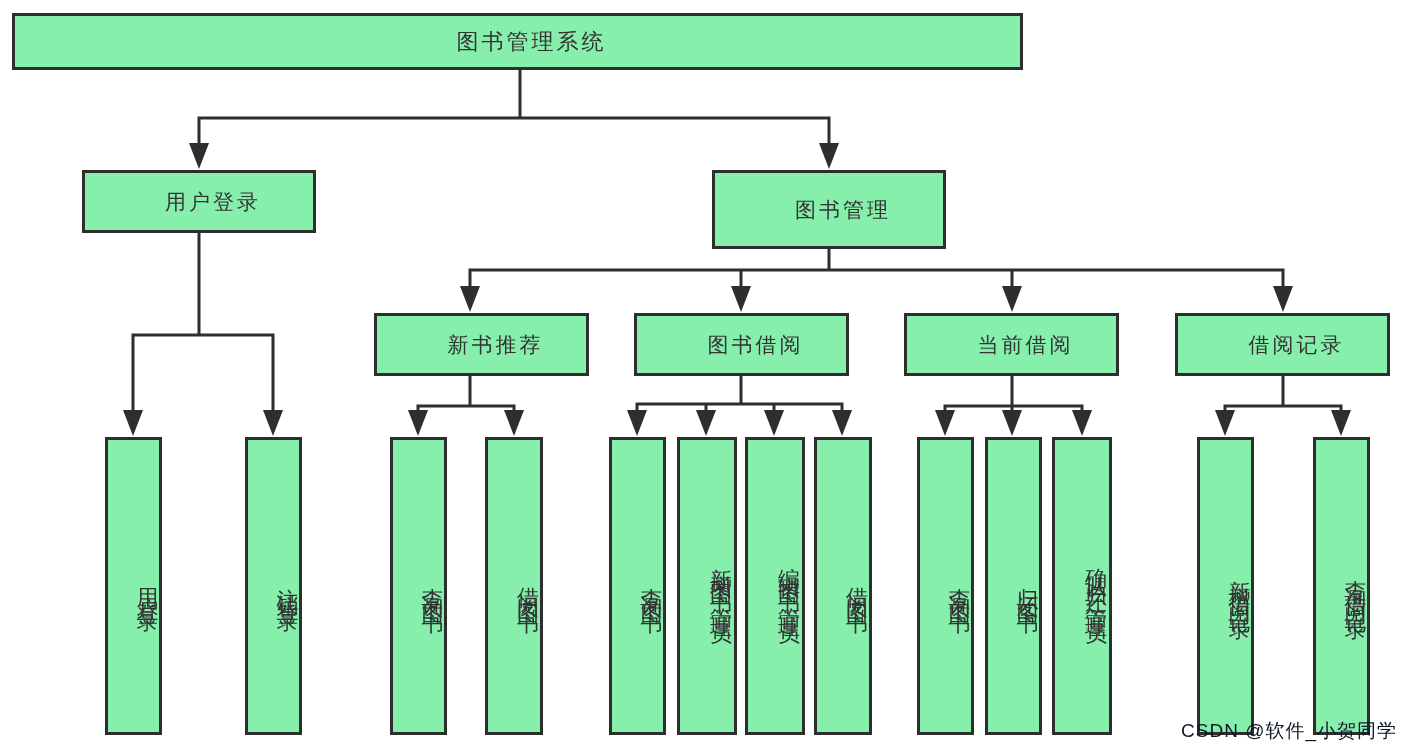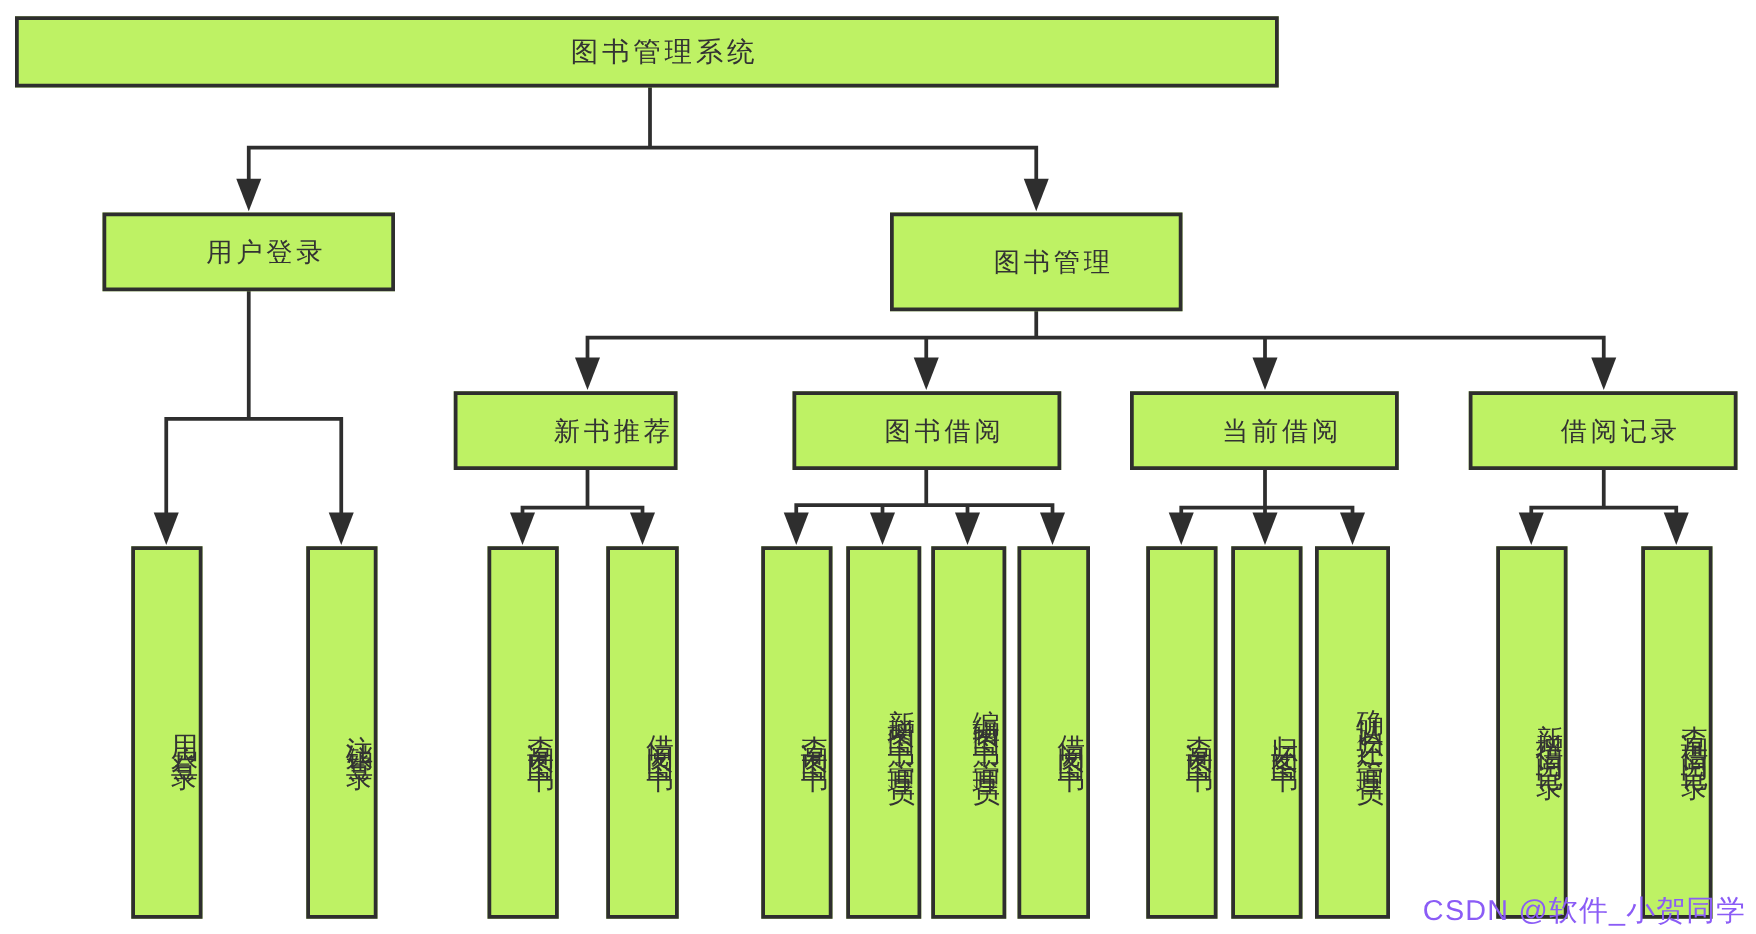--- a/index.html
+++ b/index.html
@@ -11,21 +11,21 @@
     font-family: "Liberation Sans", "DejaVu Sans", sans-serif;
     overflow: hidden;
   }
   .connectors {
     position: absolute;
     left: 0; top: 0;
     width: 1405px; height: 747px;
   }
   .node {
     position: absolute;
-    background: #bef264;
+    background: #86efac;
     border: 3px solid #2e2e2e;
     box-sizing: border-box;
     display: flex;
     align-items: center;
     justify-content: center;
     color: #333333;
     padding-left: 28px;
   }
   .node .lbl {
     font-size: 21px;
@@ -39,23 +39,23 @@
     font-size: 22px;
     letter-spacing: 8px;
     line-height: 1;
     white-space: normal;
   }
   .root-box .lbl { font-size: 22px; }
   .watermark {
     position: absolute;
     right: 8px;
     bottom: 3px;
-    font-size: 23px;
+    font-size: 19px;
     letter-spacing: 1px;
-    color: #8b5cf6;
+    color: #0f172a;
     white-space: nowrap;
   }
 </style>
 </head>
 <body>
 
 <div class="stage">
 
   <svg class="connectors" viewBox="0 0 1405 747" xmlns="http://www.w3.org/2000/svg">
     <path fill="none" stroke="#2e2e2e" stroke-width="3" stroke-linecap="square" d="M520,70 L520,118
@@ -118,21 +118,21 @@
     <span class="lbl">图书管理系统</span>
   </div>
 
   <div class="node hbox" style="left:82px; top:170px; width:234px; height:63px;">
     <span class="lbl">用户登录</span>
   </div>
   <div class="node hbox" style="left:712px; top:170px; width:234px; height:79px;">
     <span class="lbl">图书管理</span>
   </div>
 
-  <div class="node hbox" style="left:363px; top:313px; width:179px; height:63px;justify-content:flex-end;">
+  <div class="node hbox" style="left:374px; top:313px; width:215px; height:63px;">
     <span class="lbl">新书推荐</span>
   </div>
   <div class="node hbox" style="left:634px; top:313px; width:215px; height:63px;">
     <span class="lbl">图书借阅</span>
   </div>
   <div class="node hbox" style="left:904px; top:313px; width:215px; height:63px;">
     <span class="lbl">当前借阅</span>
   </div>
   <div class="node hbox" style="left:1175px; top:313px; width:215px; height:63px;">
     <span class="lbl">借阅记录</span>

